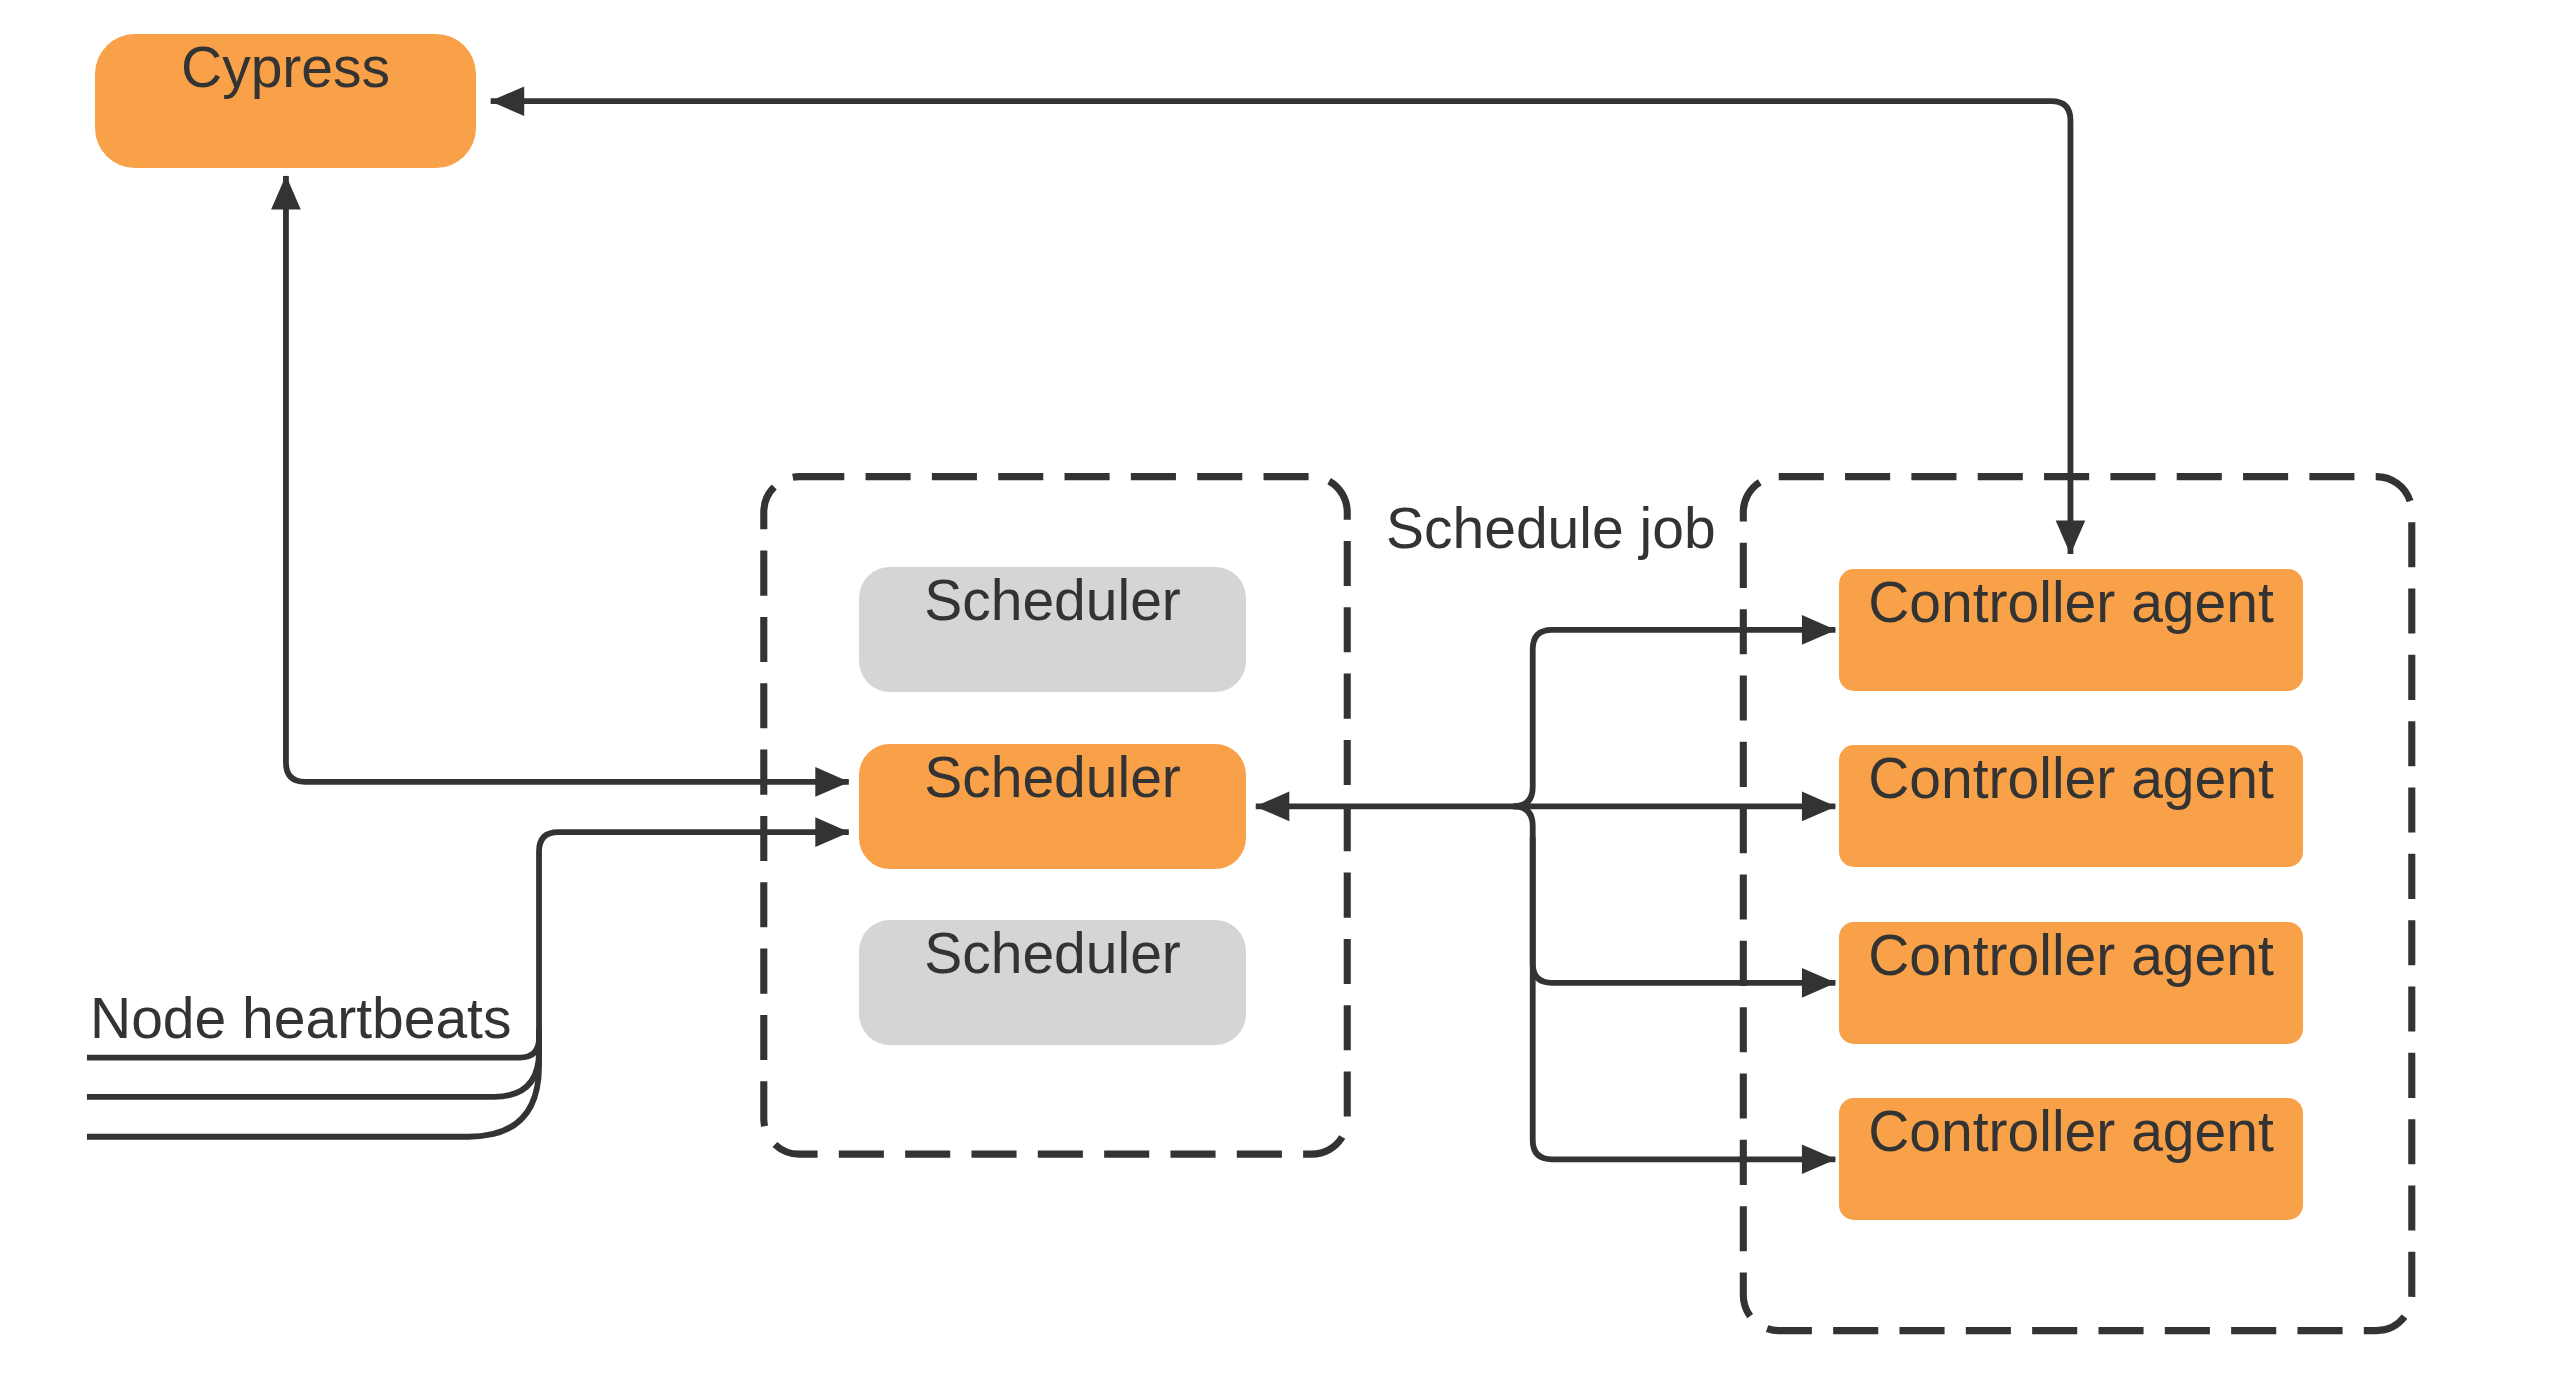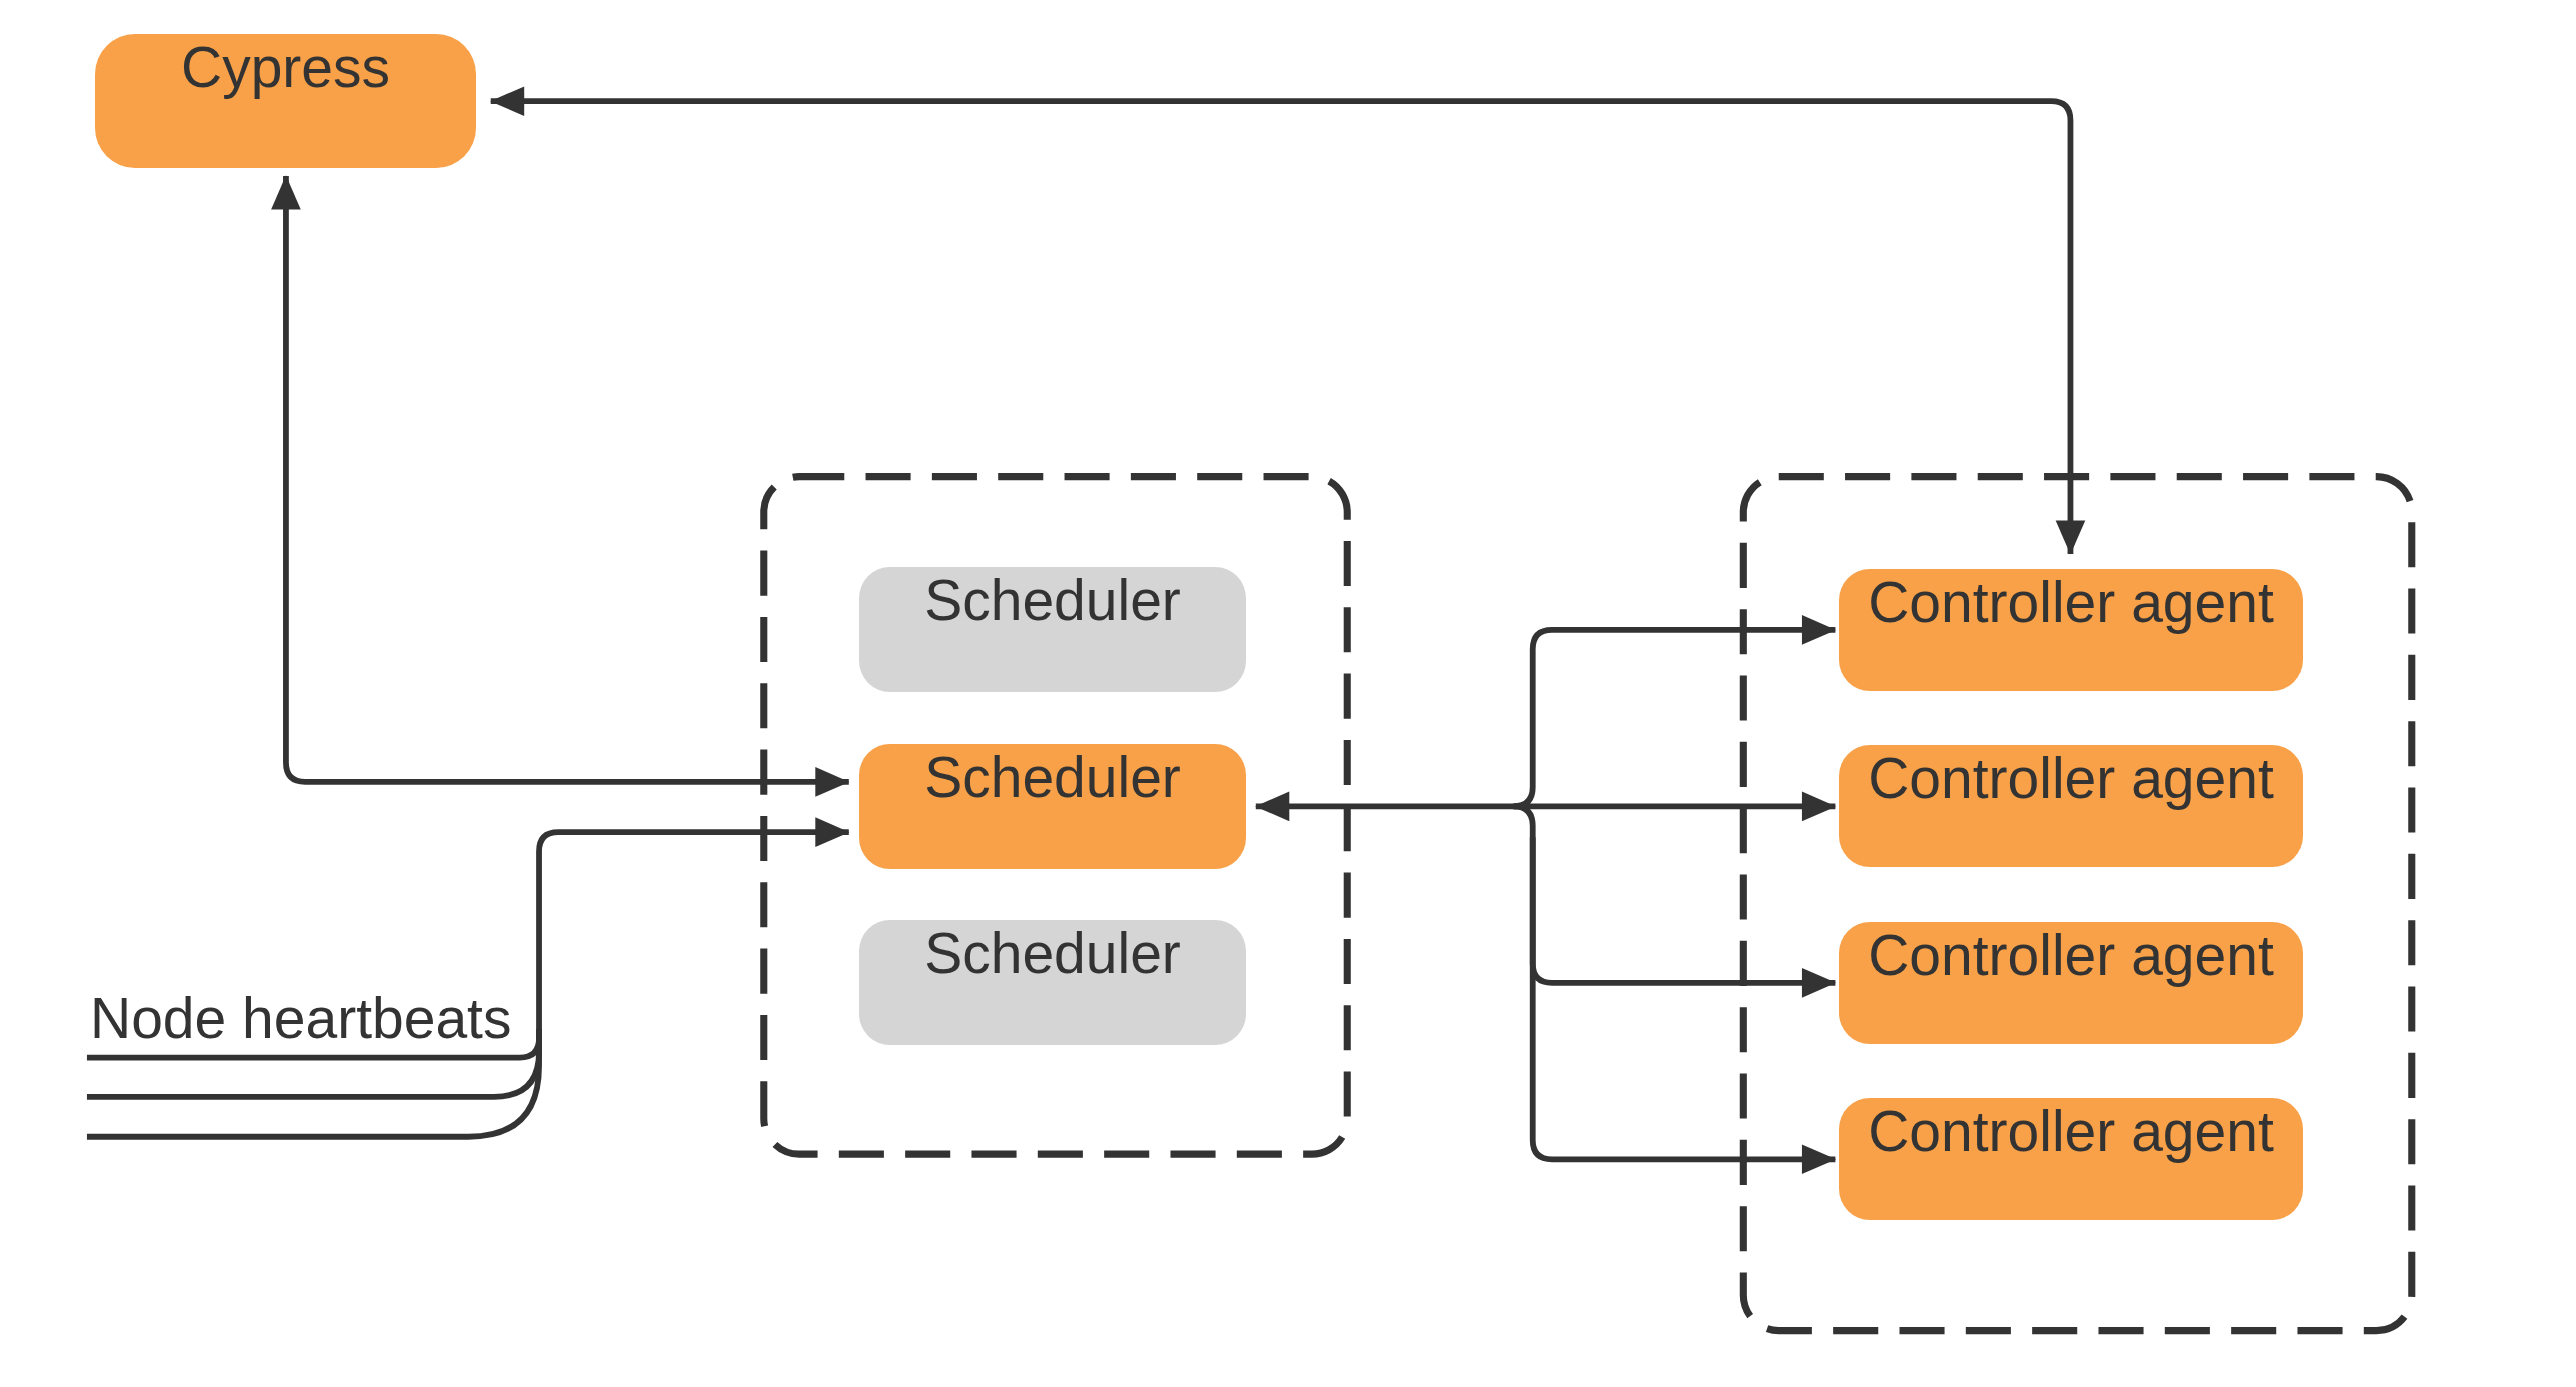--- a/index.html
+++ b/index.html
@@ -39,21 +39,21 @@
   }
   .node.scheduler {
     left: 859px; width: 387px; height: 125px;
     border-radius: 31px;
   }
   .node.scheduler.pos-0 { top: 567px; }
   .node.scheduler.pos-1 { top: 744px; }
   .node.scheduler.pos-2 { top: 920px; }
   .node.controller {
     left: 1839px; width: 464px; height: 122px;
-    border-radius: 31px;
+    border-radius: 15px;
   }
   .node.controller.pos-0 { top: 569px; }
   .node.controller.pos-1 { top: 745px; }
   .node.controller.pos-2 { top: 922px; }
   .node.controller.pos-3 { top: 1098px; }
   .edge-label {
     position: absolute;
     font-size: 57px;
     color: #333333;
     white-space: nowrap;
@@ -114,16 +114,17 @@
   <div class="node controller pos-1 orange">
     <span>Controller agent</span>
   </div>
   <div class="node controller pos-2 orange">
     <span>Controller agent</span>
   </div>
   <div class="node controller pos-3 orange">
     <span>Controller agent</span>
   </div>
 
+  <div class="edge-label schedule-job">Schedule job</div>
   <div class="edge-label node-heartbeats">Node heartbeats</div>
 
 </div>
 
 
 </body></html>

